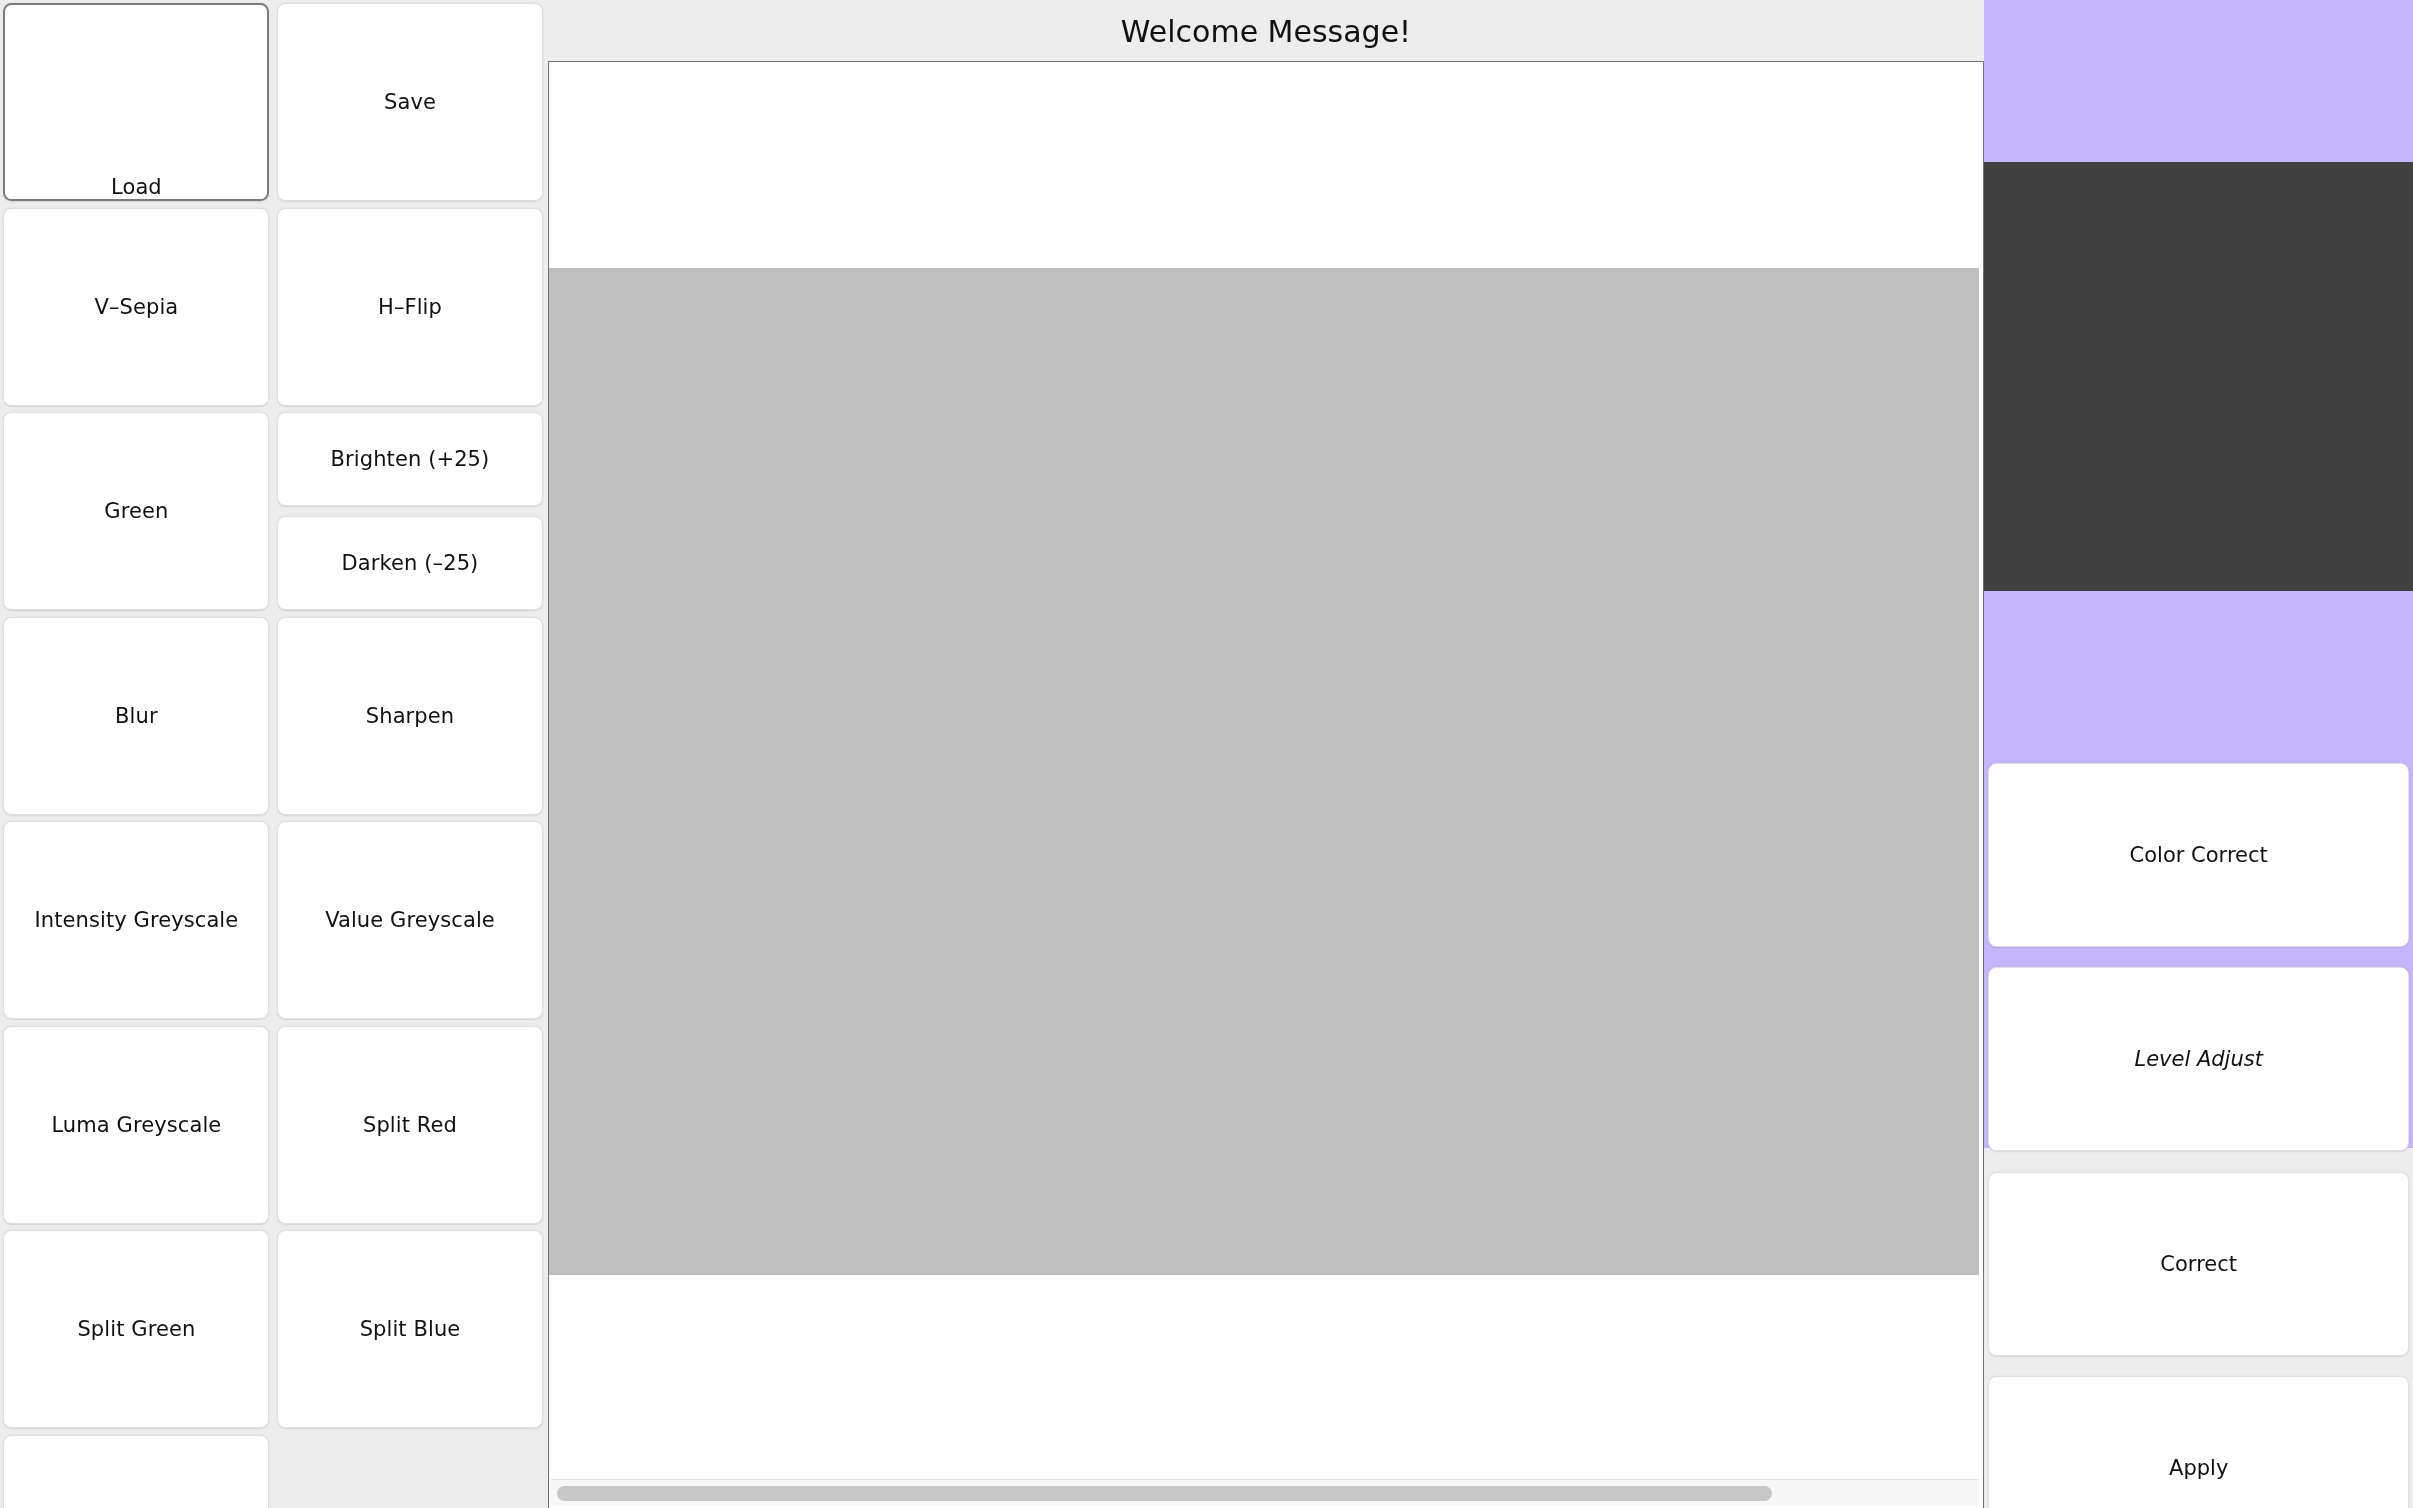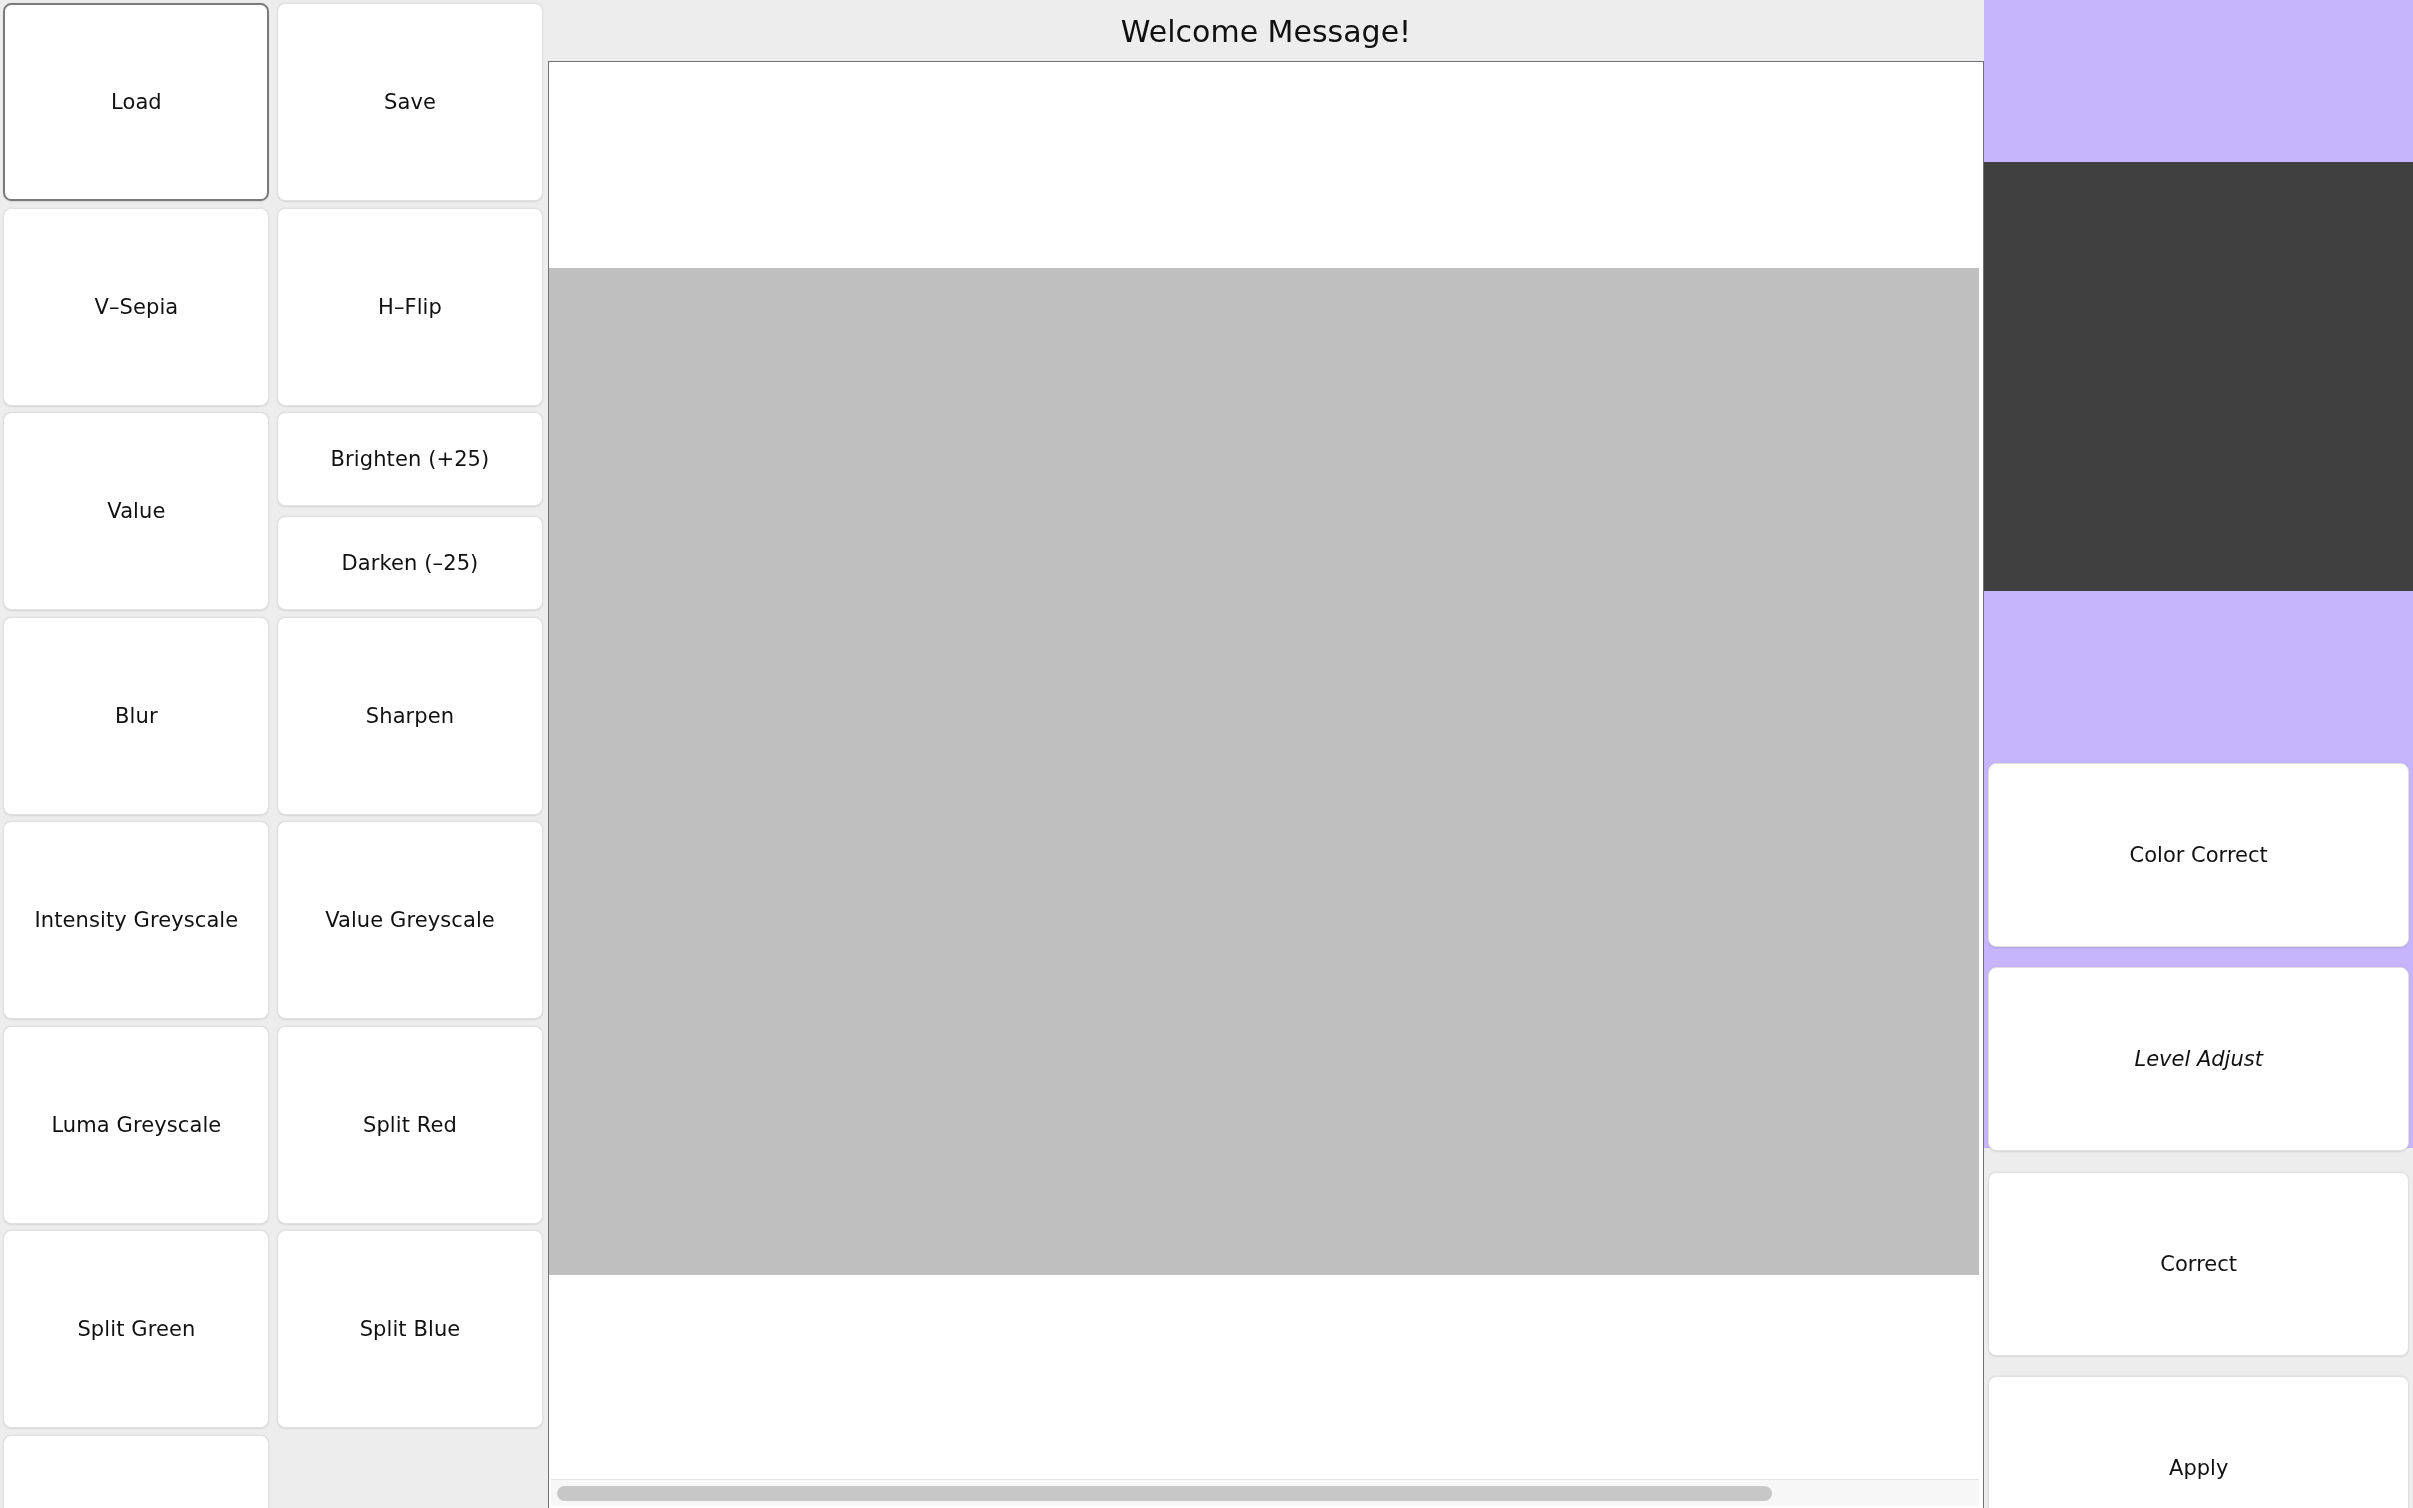--- a/index.html
+++ b/index.html
@@ -40,20 +40,21 @@
     justify-content: center;
     font-size: 21px;
     color: #111111;
     font-family: "DejaVu Sans", sans-serif;
     letter-spacing: 0.1px;
     cursor: default;
     user-select: none;
   }
   .lbtn.focused {
     border: 2.5px solid #7a7a7a;
+    align-items: flex-end;
   }
 
   
   .col-a { left: 3.4px;   width: 266px; }
   .col-b { left: 277px; width: 266px; }
 
   
   #center-title {
     position: absolute;
     left: 548px;
@@ -168,21 +169,21 @@
       <div class="lbtn col-b" style="top: 3.4px; height: 198px;">
         <span>Save</span>
       </div>
       <div class="lbtn col-a" style="top: 208px; height: 198px;">
         <span>V–Sepia</span>
       </div>
       <div class="lbtn col-b" style="top: 208px; height: 198px;">
         <span>H–Flip</span>
       </div>
       <div class="lbtn col-a" style="top: 412px; height: 198px;">
-        <span>Value</span>
+        <span>Green</span>
       </div>
       <div class="lbtn col-b" style="top: 412px; height: 94px;">
         <span>Brighten (+25)</span>
       </div>
       <div class="lbtn col-b" style="top: 516px; height: 94px;">
         <span>Darken (–25)</span>
       </div>
       <div class="lbtn col-a" style="top: 617px; height: 198px;">
         <span>Blur</span>
       </div>

